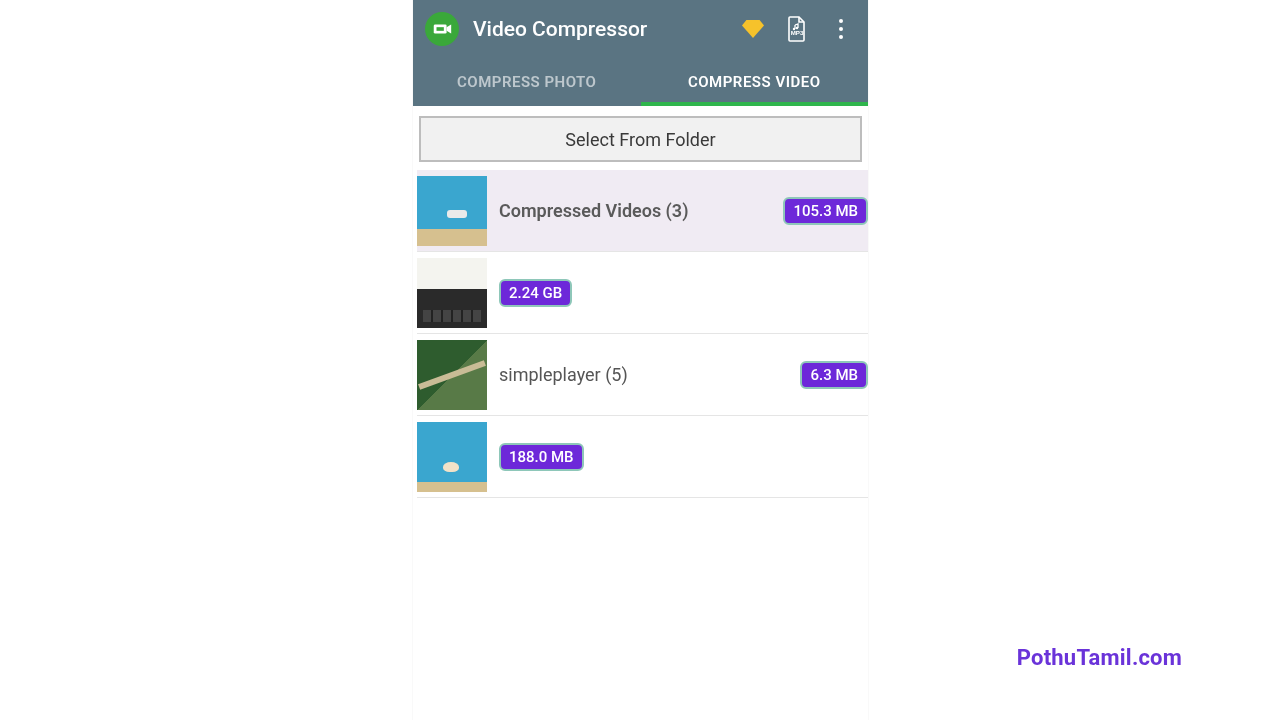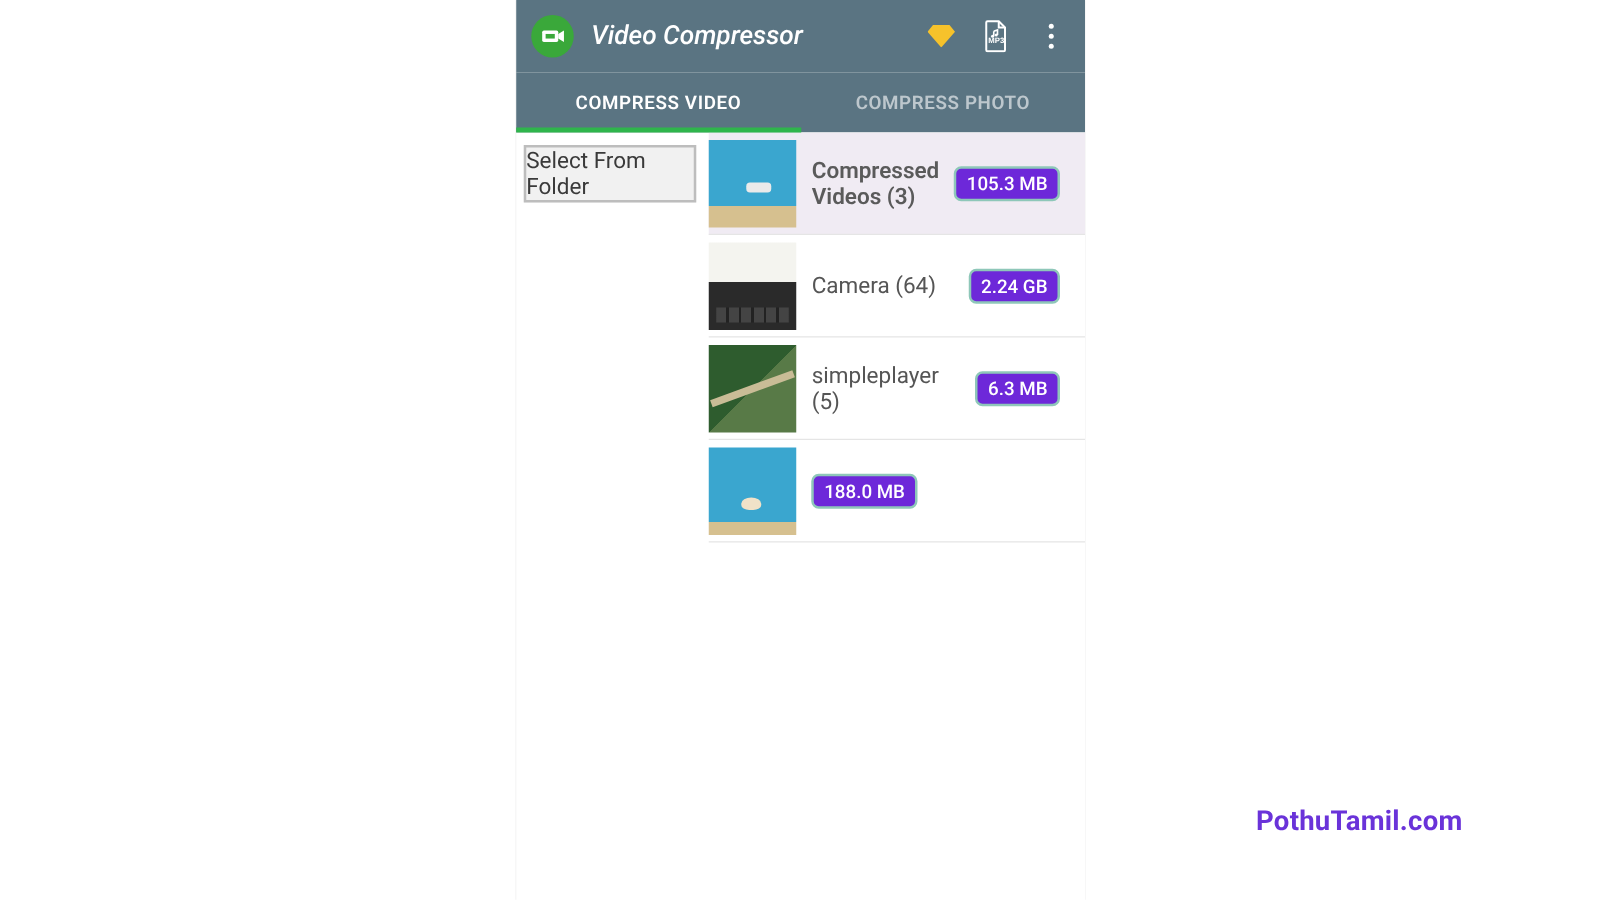--- a/index.html
+++ b/index.html
@@ -39,21 +39,20 @@
       display: flex;
       align-items: center;
       justify-content: center;
     }
     .app-icon svg { display: block; }
     .app-title {
       flex: 1;
       font-size: 21px;
       font-weight: 500;
       color: #ffffff;
-      font-style: italic;
     }
     .appbar-action {
       width: 30px; height: 30px;
       display: flex; align-items: center; justify-content: center;
       cursor: pointer;
     }
     .diamond {
       width: 22px; height: 18px;
       background: #f6c22b;
       clip-path: polygon(20% 0, 80% 0, 100% 30%, 50% 100%, 0 30%);
@@ -84,41 +83,41 @@
       left: 0; right: 0; bottom: 0;
       height: 4px;
       background: #2fb54c;
     }
     
     .content {
       flex: 1;
       background: #ffffff;
       overflow: hidden;
       display: flex;
-      flex-direction: row;
+      flex-direction: column;
     }
     .select-folder {
       margin: 10px 6px 8px 6px;
       height: 46px;
       border: 2px solid #bdbdbd;
       background: #f1f1f1;
       display: flex;
       align-items: center;
       justify-content: center;
       font-size: 18px;
       color: #3a3a3a;
       cursor: pointer;
     }
     .folder-list { flex: 1; padding-left: 4px; }
     .folder-row {
       display: flex;
       align-items: center;
       height: 82px;
       border-bottom: 1px solid #e5e5e5;
-      padding-right: 20px;
+      padding-right: 0;
       gap: 12px;
       cursor: pointer;
     }
     .folder-row.selected { background: #f0ebf3; }
     .thumb {
       width: 70px; height: 70px;
       flex-shrink: 0;
     }
     .folder-label {
       flex: 1;
@@ -144,21 +143,21 @@
       background: repeating-linear-gradient(90deg, #444 0 8px, #222 8px 10px); }
     .thumb.car { background: linear-gradient(#cfd3d6 0 40%, #3a3a3a 40% 90%, #b33 90% 100%); }
     .thumb.forest { background: linear-gradient(135deg, #2e5c2e 0 50%, #587a47 50% 100%); position:relative; }
     .thumb.forest::after{content:"";position:absolute;left:0;right:0;top:32px;height:6px;background:#c9bc96;transform:rotate(-20deg);}
     .thumb.pool2 { background: linear-gradient(#3aa6cf 0 85%, #d6c08f 85% 100%); position:relative; }
     .thumb.pool2::after{content:"";position:absolute;left:26px;top:40px;width:16px;height:10px;background:#f1e2c8;border-radius:50% 50% 40% 40%;}
     .thumb.ride { background: radial-gradient(circle at 50% 45%, #c63 0 22%, #b22 22% 40%, #e0e0e0 40% 100%); }
     
     .watermark {
       position: absolute;
-      right: 110px;
+      right: 98px;
       bottom: 50px;
       color: #6a33d9;
       font-size: 22px;
       font-weight: 700;
       letter-spacing: .2px;
     }
   </style>
 </head>
 <body>
 
@@ -188,38 +187,37 @@
       </svg>
     </div>
     <div class="appbar-action" style="flex-direction:column;">
       <div class="overflow-dot"></div>
       <div class="overflow-dot"></div>
       <div class="overflow-dot"></div>
     </div>
   </div>
 
   <div class="tabs">
+    <div class="tab">COMPRESS PHOTO</div>
     <div class="tab active">COMPRESS VIDEO</div>
-    <div class="tab">COMPRESS PHOTO</div>
   </div>
 
   <div class="content">
     <div class="select-folder">Select From Folder</div>
 
     <div class="folder-list">
 
       <div class="folder-row selected">
         <div class="thumb pool"></div>
         <div class="folder-label">Compressed Videos (3)</div>
         <div class="size-chip">105.3 MB</div>
       </div>
 
       <div class="folder-row">
         <div class="thumb keyboard"></div>
-        <div class="folder-label">Camera (64)</div>
         <div class="size-chip">2.24 GB</div>
       </div>
 
 
       <div class="folder-row">
         <div class="thumb forest"></div>
         <div class="folder-label">simpleplayer (5)</div>
         <div class="size-chip">6.3 MB</div>
       </div>
 

